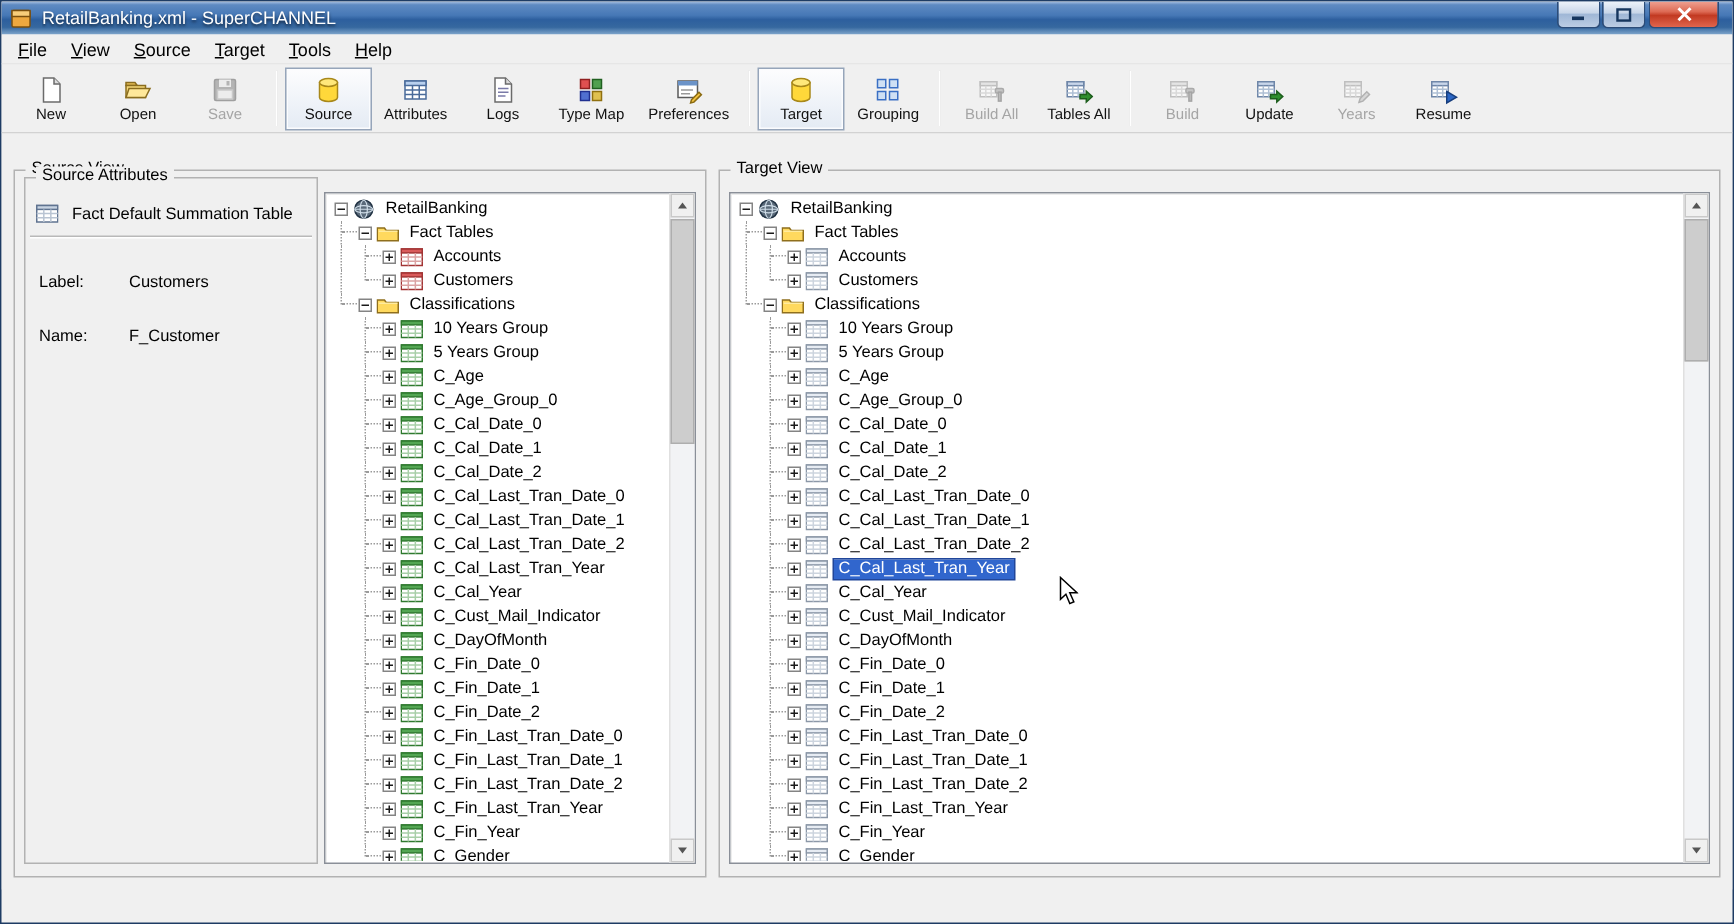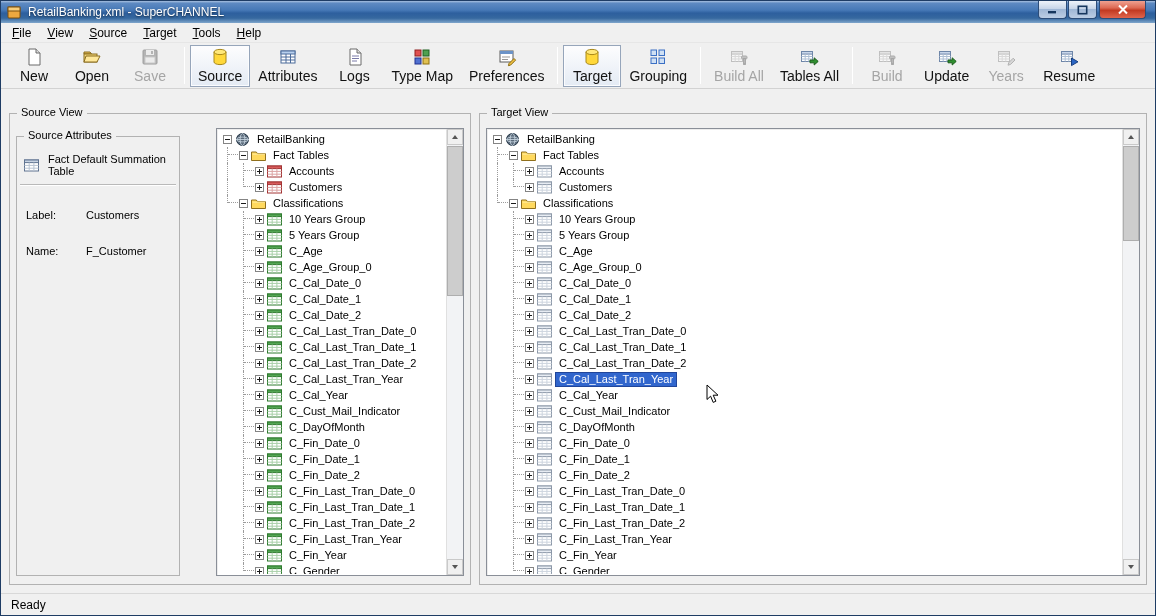--- a/index.html
+++ b/index.html
@@ -31,36 +31,36 @@
   .menu-item { padding:2px 8px; font-size:12px; color:#000; }
   .menu-item u { text-decoration:underline; }
 
   
   .toolbar { position:absolute; top:42px; left:0; right:0; height:46px; background:#f0f0f0;
              border-bottom:1px solid #d2d2d2; display:flex; align-items:center; padding:0 4px; }
   .tb-btn { display:flex; flex-direction:column; align-items:center; justify-content:center;
             gap:1px; height:42px; min-width:58px; padding:2px 7px; border:1px solid transparent; }
   .tb-ic { width:20px; height:20px; display:flex; }
   .tb-ic svg { width:20px; height:20px; }
-  .tb-label { font-size:14px; color:#111; white-space:nowrap; }
+  .tb-label { font-size:10px; color:#111; white-space:nowrap; }
   .tb-btn.selected { border:1px solid #96a5ba;
       background:linear-gradient(180deg,#fdfdfe 0%,#eef2f8 60%,#e4ebf4 100%);
       box-shadow:inset 0 0 0 1px #fbfcfe; }
   .tb-btn.disabled .tb-label { color:#a5a5a5; }
   .tb-btn.disabled .tb-ic { filter:grayscale(1) opacity(.45); }
   .tb-sep { width:1px; align-self:stretch; margin:4px 5px; background:#c6c6c6; border-right:1px solid #fff; }
 
   
   .main { position:absolute; top:88px; bottom:22px; left:0; right:0; background:#f0f0f0; }
   .panel { position:absolute; border:1px solid #b2b2b2; background:#f0f0f0; }
   .panel-title { position:absolute; top:-8px; left:7px; background:#f0f0f0; padding:0 4px;
                  font-size:11px; color:#000; white-space:nowrap; }
   #source-panel { left:8px; width:462px; top:24px; bottom:8px; }
   #target-panel { left:478px; right:8px; top:24px; bottom:8px; }
-  #attr-box { left:6px; top:22px; width:164px; bottom:8px; }
+  #attr-box { left:6px; top:4px; width:196px; bottom:8px; }
 
   .fact-row { display:flex; align-items:center; gap:5px; margin:16px 6px 0 7px; font-size:11px; }
   .fact-sep { border-top:1px solid #b9b9b9; box-shadow:0 1px 0 #fff; margin:7px 3px 0 3px; }
   .attr-field { display:flex; margin:24px 6px 0 9px; font-size:11px; }
   .f-label { width:60px; flex:none; }
 
   .tree-frame { position:absolute; background:#fff; border:1px solid #8a8f98;
                 box-shadow:inset 1px 1px 0 rgba(0,0,0,.07); }
   #source-tree-frame { left:206px; right:6px; top:14px; bottom:8px; }
   #target-tree-frame { left:6px; right:6px; top:14px; bottom:8px; }
@@ -1336,23 +1336,20 @@
           <div class="sb-thumb" id="target-thumb"></div>
           <div class="sb-arrow down">
               <div class="tri-down"></div>
             </div>
         </div>
       </div>
     </div>
 
   </div>
 
-  <div class="statusbar">
-    <span>Ready</span>
-  </div>
 
   <div class="cursor">
     <svg width="13" height="20" viewBox="0 0 13 20">
         <path d="M1 1 L1 15.5 L4.6 12.2 L7.2 18.4 L9.9 17.2 L7.2 11.2 L12 11.2 Z" fill="#fff" stroke="#000" stroke-width="1"></path>
       </svg>
   </div>
 
 </div>
 
 </body></html>

